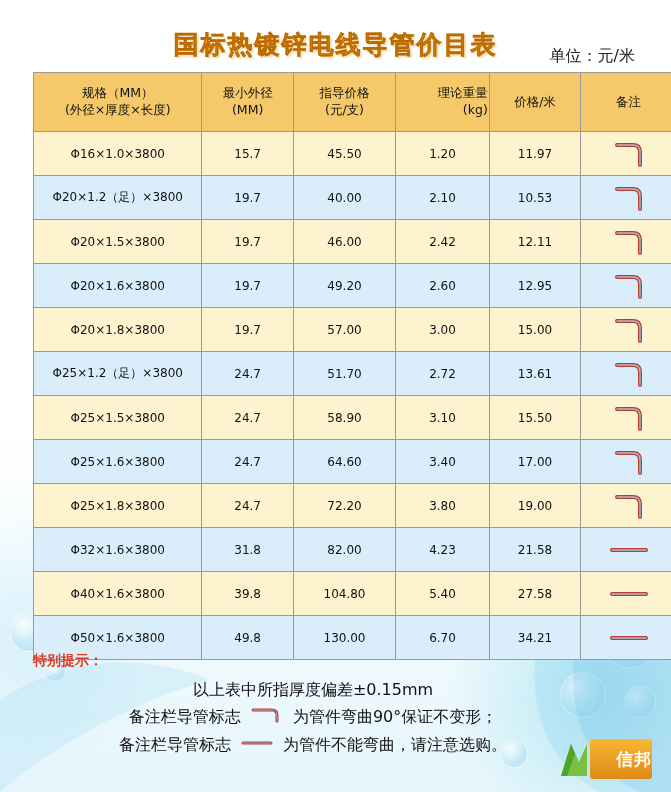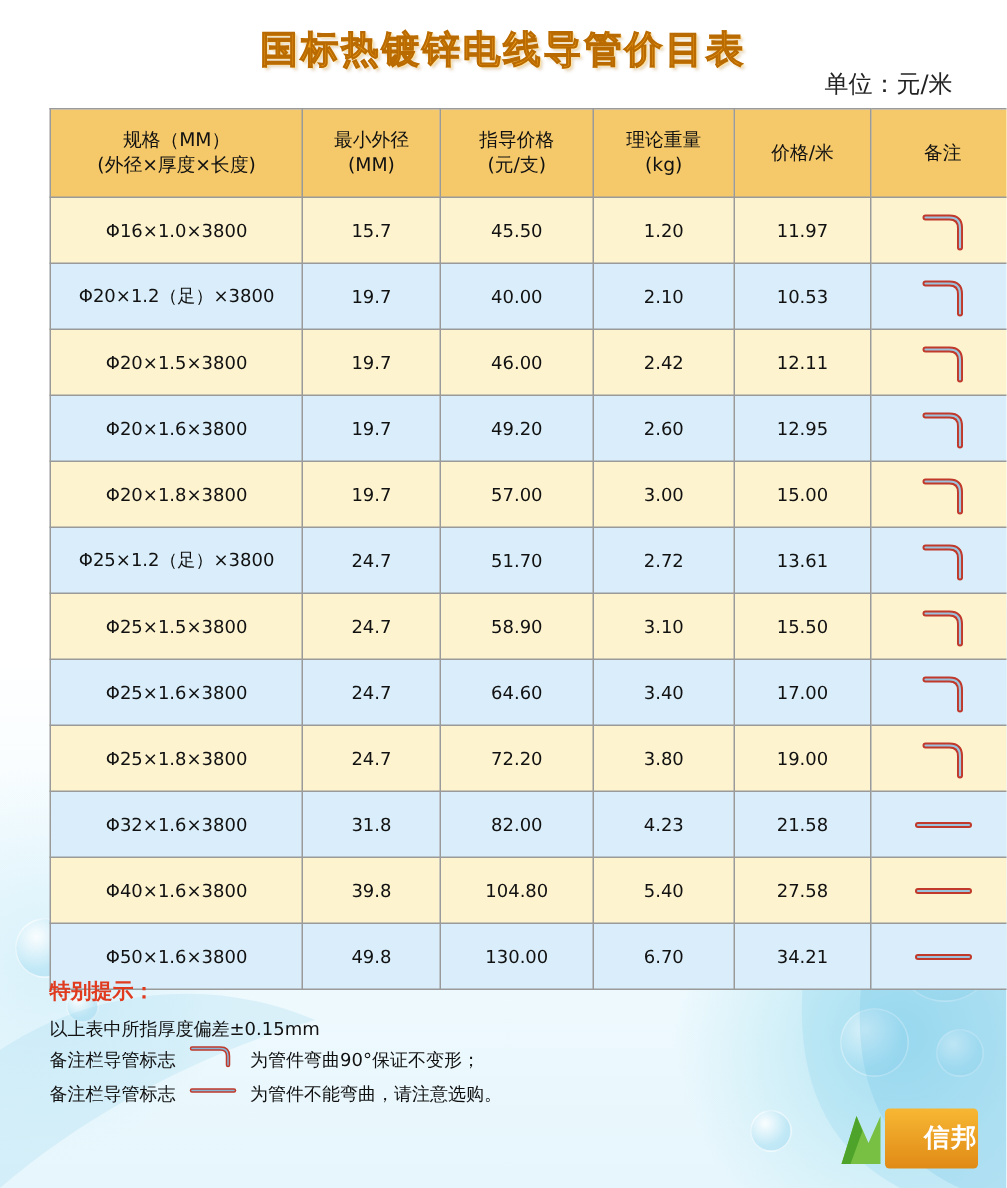--- a/index.html
+++ b/index.html
@@ -36,21 +36,21 @@
   }
   .swoosh {
     position: absolute;
     pointer-events: none;
   }
 
   
   .title-wrap {
     position: absolute;
     left: 0;
-    top: 16px;
+    top: 28px;
     width: 671px;
     text-align: center;
   }
   .title {
     display: inline-block;
     font-family: "DejaVu Sans", "Liberation Sans", sans-serif;
     font-size: 25px;
     font-weight: bold;
     letter-spacing: 2px;
     color: #f5a21c;
@@ -112,24 +112,25 @@
     width: 560px;
     font-family: "DejaVu Sans", "Liberation Sans", sans-serif;
   }
   .notes-title {
     font-size: 14px;
     font-weight: bold;
     color: #e03a1f;
     margin-bottom: 6px;
   }
   .notes-line {
-    font-size: 12px;
+    font-size: 16px;
     color: #111;
     line-height: 1.7;
     white-space: nowrap;
+    text-align: center;
   }
   .inline-icon {
     display: inline-block;
     vertical-align: middle;
     margin: 0 4px;
   }
 
   
   .logo {
     position: absolute;
@@ -192,21 +193,21 @@
           <div>(外径×厚度×长度)</div>
         </th>
         <th style="width:80px;">
           <div>最小外径</div>
           <div>(MM)</div>
         </th>
         <th style="width:90px;">
           <div>指导价格</div>
           <div>(元/支)</div>
         </th>
-        <th style="width:82px;">
+        <th style="width:82px;text-align:right;">
           <div>理论重量</div>
           <div>(kg)</div>
         </th>
         <th style="width:80px;">价格/米</th>
         <th style="width:84px;">备注</th>
       </tr>
     </thead>
     <tbody id="table-body">
         <tr class="row-even">
           <td class="spec">Φ16×1.0×3800</td>

